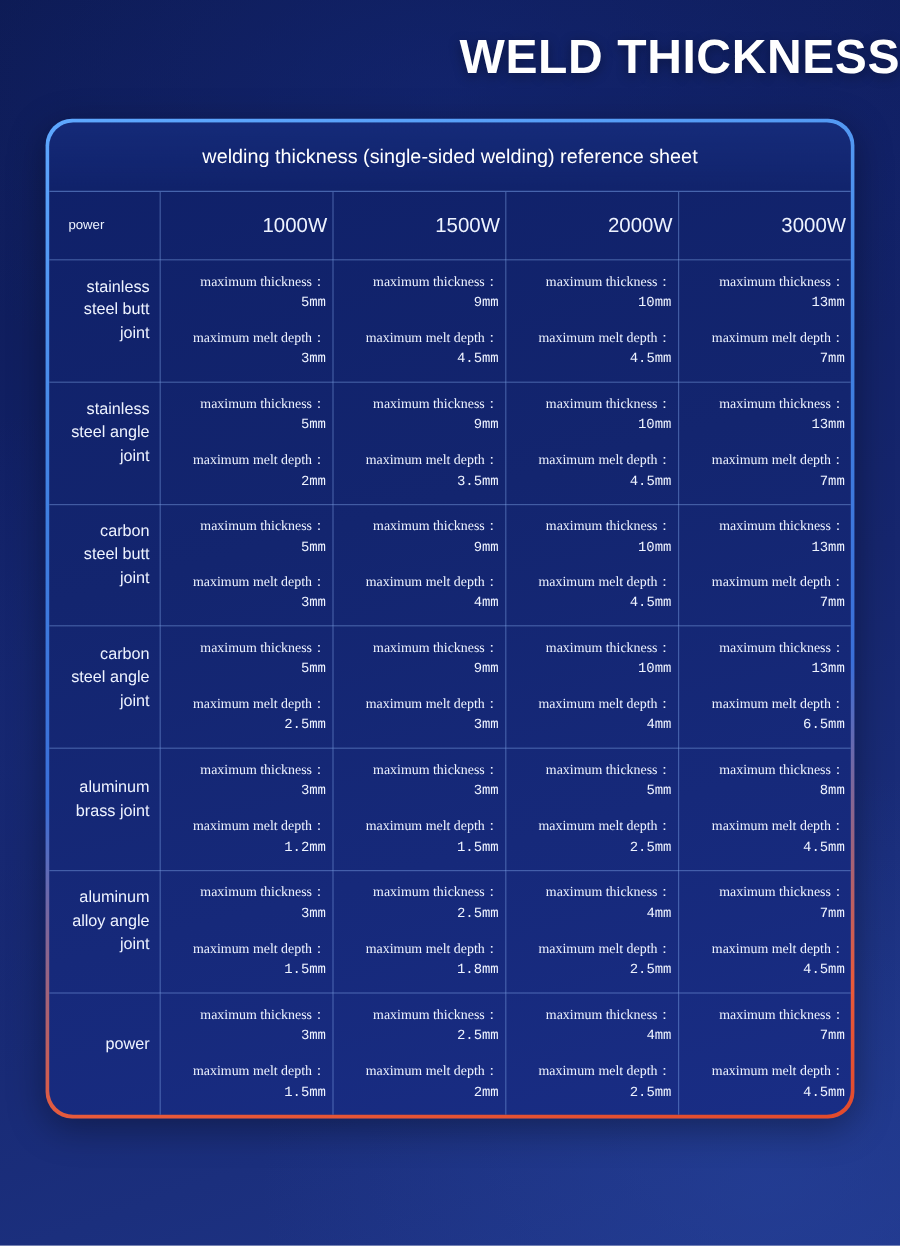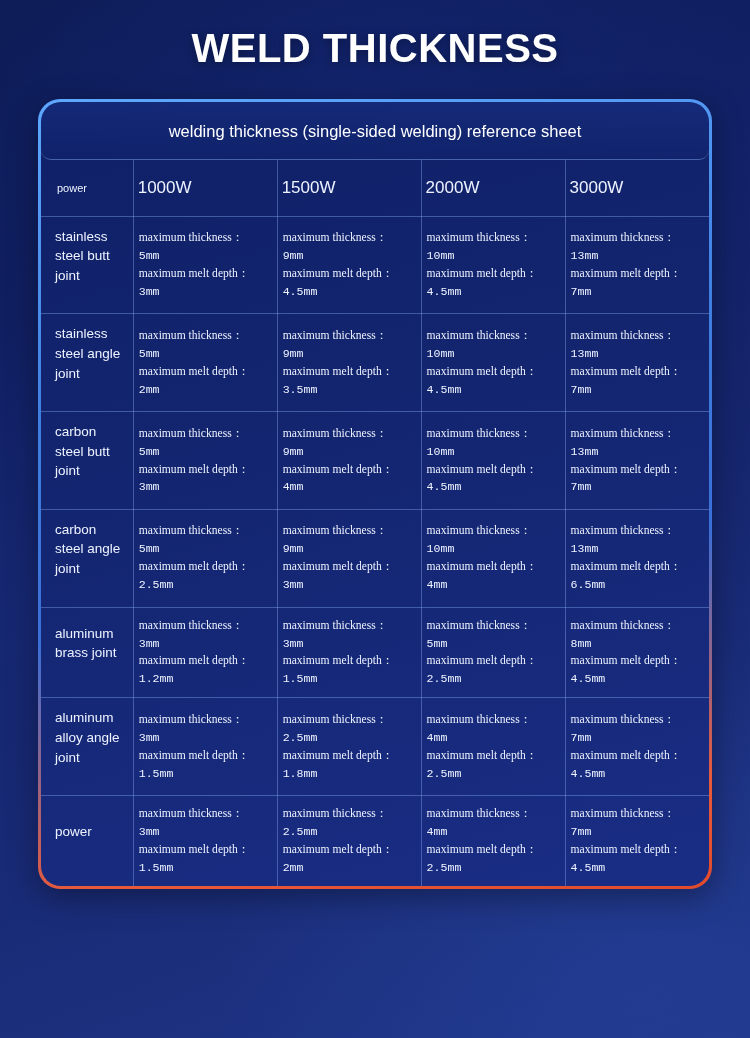--- a/index.html
+++ b/index.html
@@ -21,21 +21,21 @@
     inset: 0;
     background:
       radial-gradient(ellipse 700px 400px at 50% 8%, rgba(20,40,120,0.55) 0%, rgba(13,26,82,0) 70%),
       radial-gradient(ellipse 600px 500px at 85% 95%, rgba(40,70,160,0.45) 0%, rgba(13,26,82,0) 70%),
       radial-gradient(ellipse 500px 400px at 8% 60%, rgba(25,45,125,0.4) 0%, rgba(13,26,82,0) 70%);
     pointer-events: none;
   }
 
   .page-title {
     position: relative;
-    text-align: center;
+    text-align: right;
     padding-top: 26px;
     line-height: 1.12;
     letter-spacing: 0.5px;
   }
   .page-title .line {
     display: block;
     font-size: 40px;
     font-weight: bold;
     color: #ffffff;
     text-shadow: 0 2px 10px rgba(0,0,0,0.35);
@@ -55,36 +55,35 @@
     background: linear-gradient(165deg, #0f2068 0%, #13256f 40%, #16297a 70%, #192d85 100%);
   }
 
   .card-header {
     text-align: center;
     font-size: 16.5px;
     color: #ffffff;
     padding: 20px 14px 18px 14px;
     border-bottom: 1px solid rgba(130,170,235,0.45);
     background: linear-gradient(180deg, rgba(30,60,150,0.35) 0%, rgba(16,38,110,0.15) 100%);
-    border-radius: 10px;
   }
 
   table.sheet {
     width: 100%;
     border-collapse: collapse;
     table-layout: fixed;
   }
   table.sheet col.c0 { width: 13.8%; }
   table.sheet col.cx { width: 21.55%; }
 
   table.sheet th, table.sheet td {
     border-right: 1px solid rgba(130,170,235,0.42);
     border-bottom: 1px solid rgba(130,170,235,0.42);
     vertical-align: middle;
-    text-align: left;
+    text-align: right;
     color: #eef3ff;
   }
   table.sheet th:last-child, table.sheet td:last-child { border-right: none; }
   table.sheet tr:last-child td { border-bottom: none; }
 
   thead th {
     font-weight: normal;
     font-size: 17px;
     padding: 18px 4px;
     color: #ffffff;
@@ -102,21 +101,21 @@
     line-height: 1.45;
     color: #ffffff;
   }
   td.cell {
     font-size: 11.6px;
     padding: 9px 5px;
     line-height: 1.55;
     color: #e7eeff;
   }
   td.cell .seg { display: block; }
-  td.cell .seg + .seg { margin-top: 0; }
+  td.cell .seg + .seg { margin-top: 11px; }
   td.cell .lbl { display: block; font-family: Liberation Serif, serif; }
   td.cell .val { display: block; font-family: Liberation Mono, monospace; }
 </style>
 </head>
 <body>
 
 <div class="bg-glow"></div>
 
 <div class="page-title">
   <span class="line">WELD THICKNESS</span>

